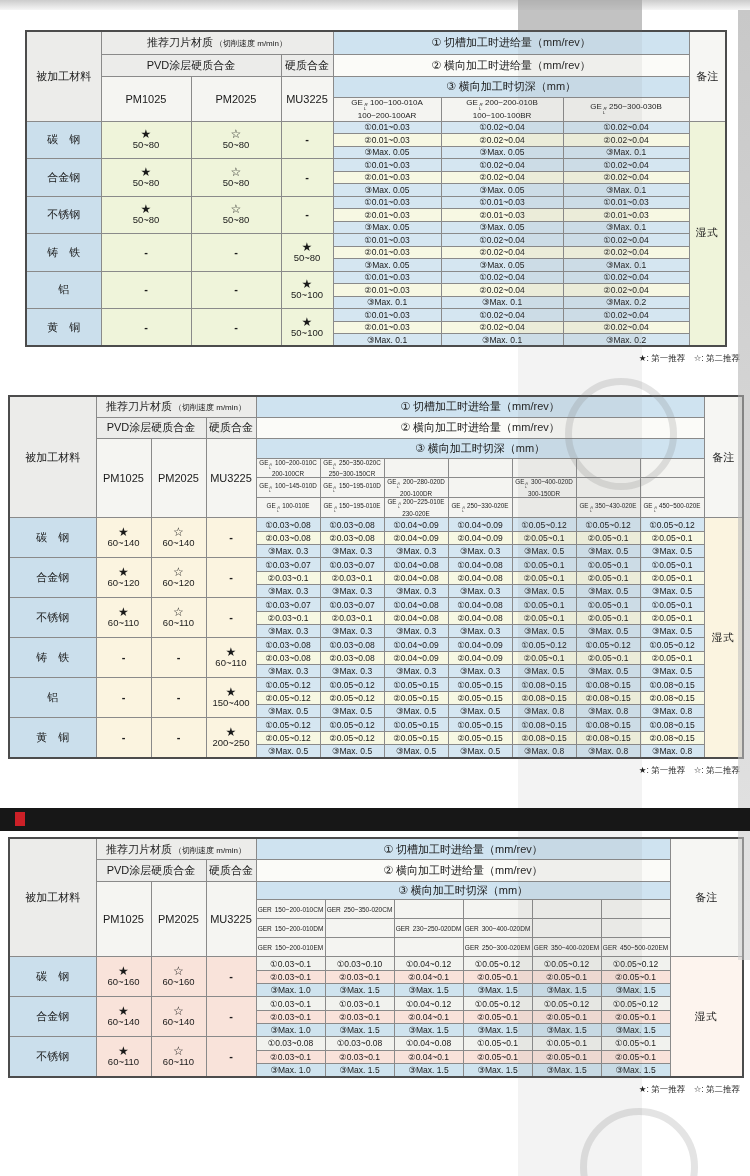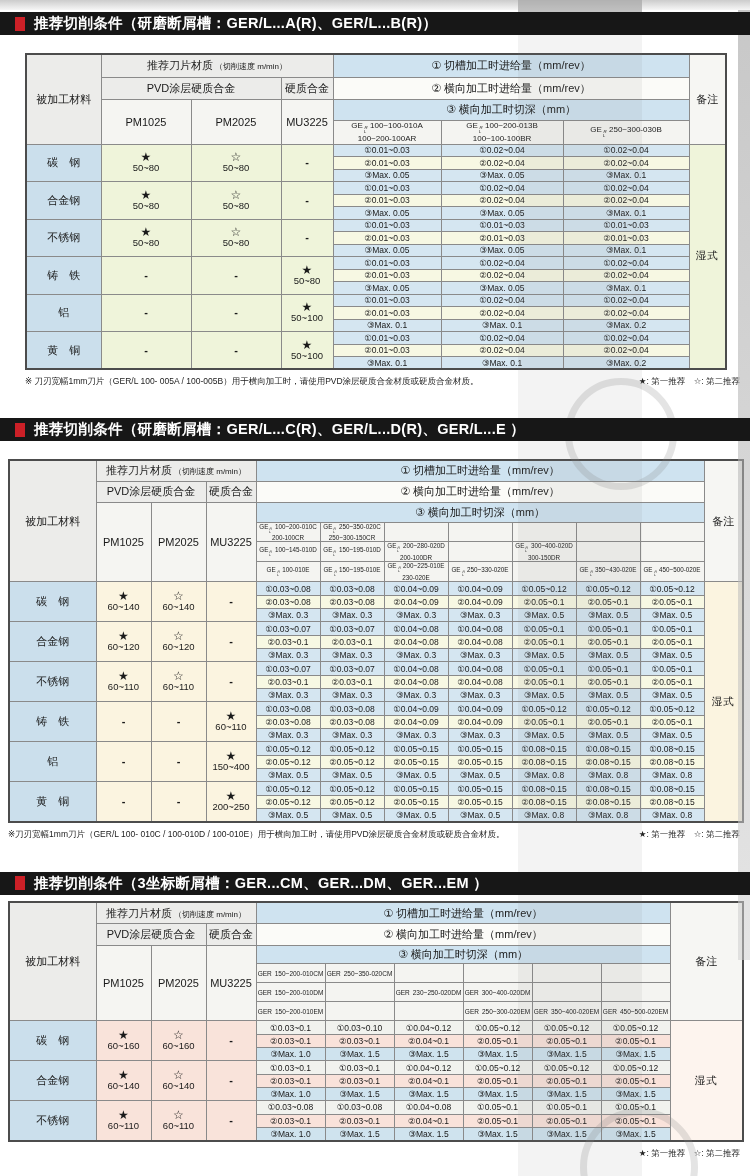--- a/index.html
+++ b/index.html
@@ -73,24 +73,20 @@
 </head>
 <body>
 
 <div class="topband"></div>
 <div class="wm-col"></div>
 <div class="wm-block"></div>
 <div class="wm-edge"></div>
 <div class="wm-circle wm-c1"></div>
 
 <section class="sec sec1">
-  <div class="secbar">
-    <span class="redsq"></span>
-    <h2 class="sectitle">推荐切削条件（研磨断屑槽：GER/L...A(R)、GER/L...B(R)）</h2>
-  </div>
   <div class="tbl-host">
       <table class="ctable">
         <colgroup>
           <col style="width: 75px;">
           <col style="width: 90px;">
           <col style="width: 90px;">
           <col style="width: 52px;">
           <col style="width: 108px;">
           <col style="width: 122px;">
           <col style="width: 126px;">
@@ -115,21 +111,21 @@
             <th class="hblue" colspan="3">③ 横向加工时切深（mm）</th>
           </tr>
           <tr style="height: 24px;">
             <th class="gecell" style="font-size: 8px;"><span class="gp">GE<span class="rl">
                   <span>R</span>
                   <span>L</span>
                 </span></span><span class="geline">100~100-010A</span><br><span class="geline">100~200-100AR</span></th>
             <th class="gecell" style="font-size: 8px;"><span class="gp">GE<span class="rl">
                   <span>R</span>
                   <span>L</span>
-                </span></span><span class="geline">100~200-013B</span><br><span class="geline">100~100-100BR</span></th>
+                </span></span><span class="geline">200~200-010B</span><br><span class="geline">100~100-100BR</span></th>
             <th class="gecell" style="font-size: 8px;"><span class="gp">GE<span class="rl">
                   <span>R</span>
                   <span>L</span>
                 </span></span><span class="geline">250~300-030B</span></th>
           </tr>
         </thead>
         <tbody>
           <tr class="b0" style="height: 12.5px;">
             <td class="mat" rowspan="3" style="background: rgb(203, 223, 236);">碳　钢</td>
             <td class="grade" rowspan="3" style="background: rgb(239, 244, 218);">
@@ -269,30 +265,25 @@
           </tr>
           <tr style="height: 12.5px;">
             <td class="val" style="background: rgb(213, 230, 241);">③Max. 0.1</td>
             <td class="val" style="background: rgb(213, 230, 241);">③Max. 0.1</td>
             <td class="val" style="background: rgb(213, 230, 241);">③Max. 0.2</td>
           </tr>
         </tbody>
       </table>
     </div>
   <div class="notes">
-    <span class="footnote">※ 刀刃宽幅1mm刀片（GER/L 100- 005A / 100-005B）用于横向加工时，请使用PVD涂层硬质合金材质或硬质合金材质。</span>
     <span class="legend">★: 第一推荐　☆: 第二推荐</span>
   </div>
 </section>
 
 <section class="sec sec2">
-  <div class="secbar">
-    <span class="redsq"></span>
-    <h2 class="sectitle">推荐切削条件（研磨断屑槽：GER/L...C(R)、GER/L...D(R)、GER/L...E ）</h2>
-  </div>
   <div class="tbl-host">
       <table class="ctable">
         <colgroup>
           <col style="width: 87px;">
           <col style="width: 55px;">
           <col style="width: 55px;">
           <col style="width: 50px;">
           <col style="width: 64px;">
           <col style="width: 64px;">
           <col style="width: 64px;">
@@ -596,29 +587,27 @@
             <td class="val" style="background: rgb(213, 230, 241);">③Max. 0.5</td>
             <td class="val" style="background: rgb(213, 230, 241);">③Max. 0.5</td>
             <td class="val" style="background: rgb(213, 230, 241);">③Max. 0.8</td>
             <td class="val" style="background: rgb(213, 230, 241);">③Max. 0.8</td>
             <td class="val" style="background: rgb(213, 230, 241);">③Max. 0.8</td>
           </tr>
         </tbody>
       </table>
     </div>
   <div class="notes">
-    <span class="footnote">※刀刃宽幅1mm刀片（GER/L 100- 010C / 100-010D / 100-010E）用于横向加工时，请使用PVD涂层硬质合金材质或硬质合金材质。</span>
     <span class="legend">★: 第一推荐　☆: 第二推荐</span>
   </div>
 </section>
 
 <section class="sec sec3">
   <div class="secbar">
     <span class="redsq"></span>
-    <h2 class="sectitle">推荐切削条件（3坐标断屑槽：GER...CM、GER...DM、GER...EM ）</h2>
   </div>
   <div class="tbl-host">
       <table class="ctable">
         <colgroup>
           <col style="width: 87px;">
           <col style="width: 55px;">
           <col style="width: 55px;">
           <col style="width: 50px;">
           <col style="width: 69px;">
           <col style="width: 69px;">

